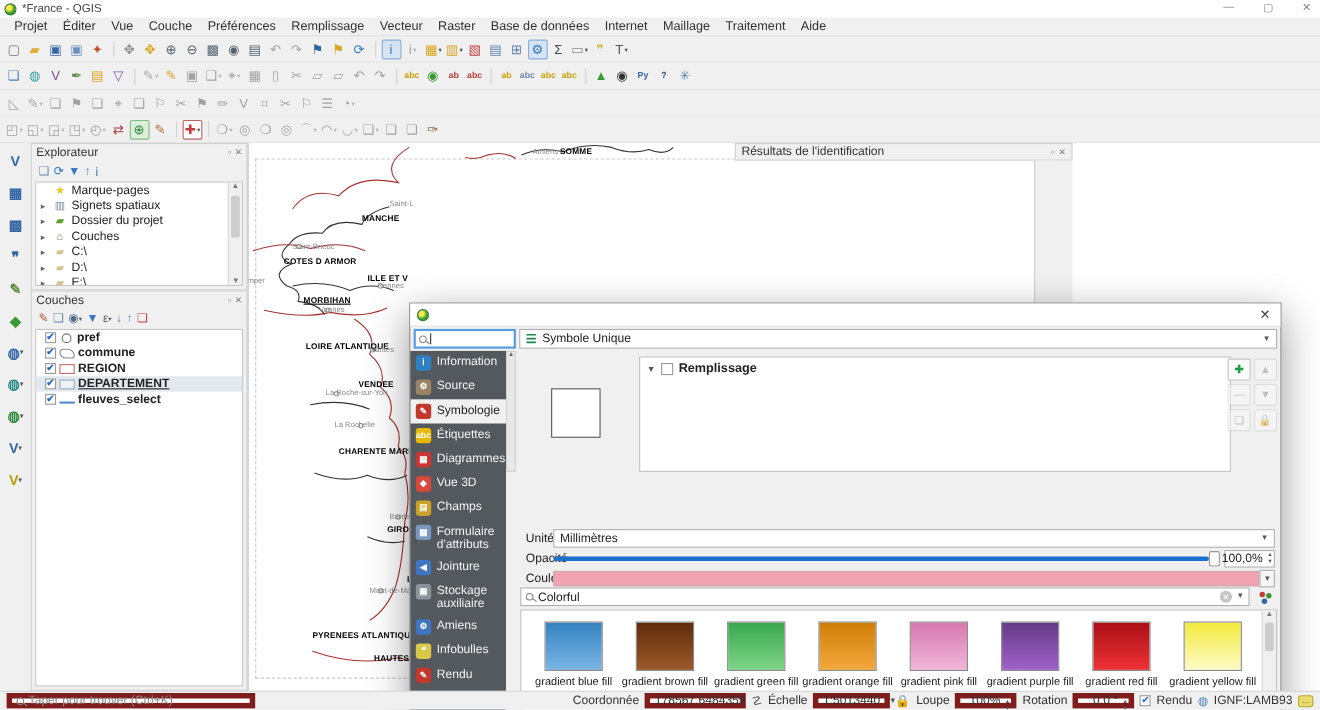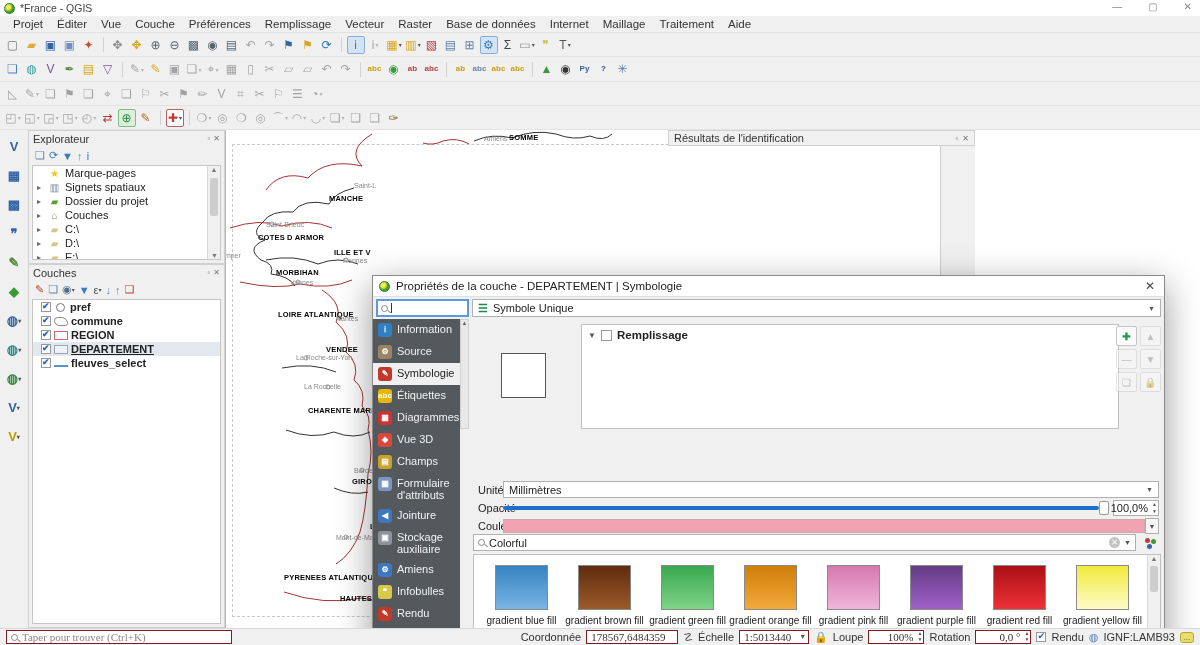--- a/index.html
+++ b/index.html
@@ -143,21 +143,21 @@
   .swatch-panel { position:absolute; left:4px; top:235px; right:3px; height:104px; background:#fff; border:1px solid #c0c0c0; }
   .swatch-scroll { position:absolute; right:0; top:0; bottom:0; width:13px; background:#f0f0f0; border-left:1px solid #d8d8d8; font-size:7px; color:#777; text-align:center; }
   .swatch-scroll .thumb { position:absolute; left:2px; right:2px; top:11px; height:26px; background:#cdcdcd; border-radius:2px; }
   .swatches { position:absolute; left:6px; right:16px; top:10px; bottom:2px; display:flex; }
   .swatch { width:83px; display:flex; flex-direction:column; align-items:center; }
   .swatch .tile { width:53px; height:45px; border:1px solid #8a8a8a; }
   .swatch .slbl { margin-top:5px; font-size:10px; text-align:center; line-height:11px; color:#222; }
 
   
   .statusbar { position:absolute; left:0; top:628px; width:1200px; height:17px; background:#f0f0f0; border-top:1px solid #d8d8d8; display:flex; align-items:center; gap:5px; padding:0 6px; font-size:11px; color:#333; }
-  .sb-box { background:#fff; border:1px solid #7f1d1d; height:14px; display:flex; align-items:center; padding:0 4px; gap:4px;font-family:Liberation Serif, serif; }
+  .sb-box { background:#fff; border:5px solid #7f1d1d; height:14px; display:flex; align-items:center; padding:0 4px; gap:4px; }
   .sb-spin { position:relative; padding-right:10px; }
   .sb-spin .ud { position:absolute; right:1px; top:0; font-size:5px; color:#555; line-height:6px; }
   .sb-cb { width:10px; height:10px; border:1px solid #999; background:#fff; position:relative; }
   .sb-cb::after { content:"✔"; position:absolute; left:0; top:-2px; font-size:9px; color:#2566c8; }
   .sb-ic { font-size:11px; }
   .bubble { width:14px; height:11px; background:#e8dc6a; border:1px solid #b8a830; border-radius:3px; font-size:7px; text-align:center; line-height:10px; }
 </style>
 </head>
 <body>
 
@@ -862,21 +862,21 @@
               <circle cx="120" cy="407" r="2"></circle>
           </g>
         </g>
       </svg>
       <div>
 
       <span class="mlabel dept" style="left: 283px; top: 3px;">SOMME</span>
           <span class="mlabel dept" style="left: 103px; top: 64px;">MANCHE</span>
           <span class="mlabel dept" style="left: 32px; top: 103px;">COTES D ARMOR</span>
           <span class="mlabel dept" style="left: 108px; top: 118px;">ILLE ET V</span>
-          <span class="mlabel dept" style="left: 50px; top: 138px;">MORBIHAN</span>
+          <span class="mlabel dept" style="left: 50px; top: 138px; text-decoration: underline;">MORBIHAN</span>
           <span class="mlabel dept" style="left: 52px; top: 180px;">LOIRE ATLANTIQUE</span>
           <span class="mlabel dept" style="left: 170px; top: 176px;">MA</span>
           <span class="mlabel dept" style="left: 100px; top: 215px;">VENDEE</span>
           <span class="mlabel dept" style="left: 82px; top: 276px;">CHARENTE MARI</span>
           <span class="mlabel dept" style="left: 126px; top: 347px;">GIRO</span>
           <span class="mlabel dept" style="left: 144px; top: 392px;">L</span>
           <span class="mlabel dept" style="left: 58px; top: 443px;">PYRENEES ATLANTIQU</span>
           <span class="mlabel dept" style="left: 114px; top: 464px;">HAUTES</span>
           <span class="mlabel dept" style="left: 237px; top: 473px;">ARIEGE</span>
           <span class="mlabel dept" style="left: 305px; top: 486px;">PYRENEES ORIENTALES</span>
@@ -918,21 +918,20 @@
 
     <div class="msgbar">
       <span>Vous pouvez ajouter plus d'algorithmes à la boîte à outils,</span>
       <a href="#">autorise des fournisseurs de services additionnels.</a>
       <a href="#">[close]</a>
     </div>
 
     <div class="dialog">
       <div class="dlg-title">
         <span class="qgis-logo"></span>
-        <span>Propriétés de la couche - DEPARTEMENT | Symbologie</span>
       </div>
       <span class="dlg-close">✕</span>
 
       <div class="dlg-search">
         <span class="mag"></span>
           <span class="caret"></span>
       </div>
       <div class="dlg-renderer">
         <span class="stack-ic">☰</span>
         <span>Symbole Unique</span>

